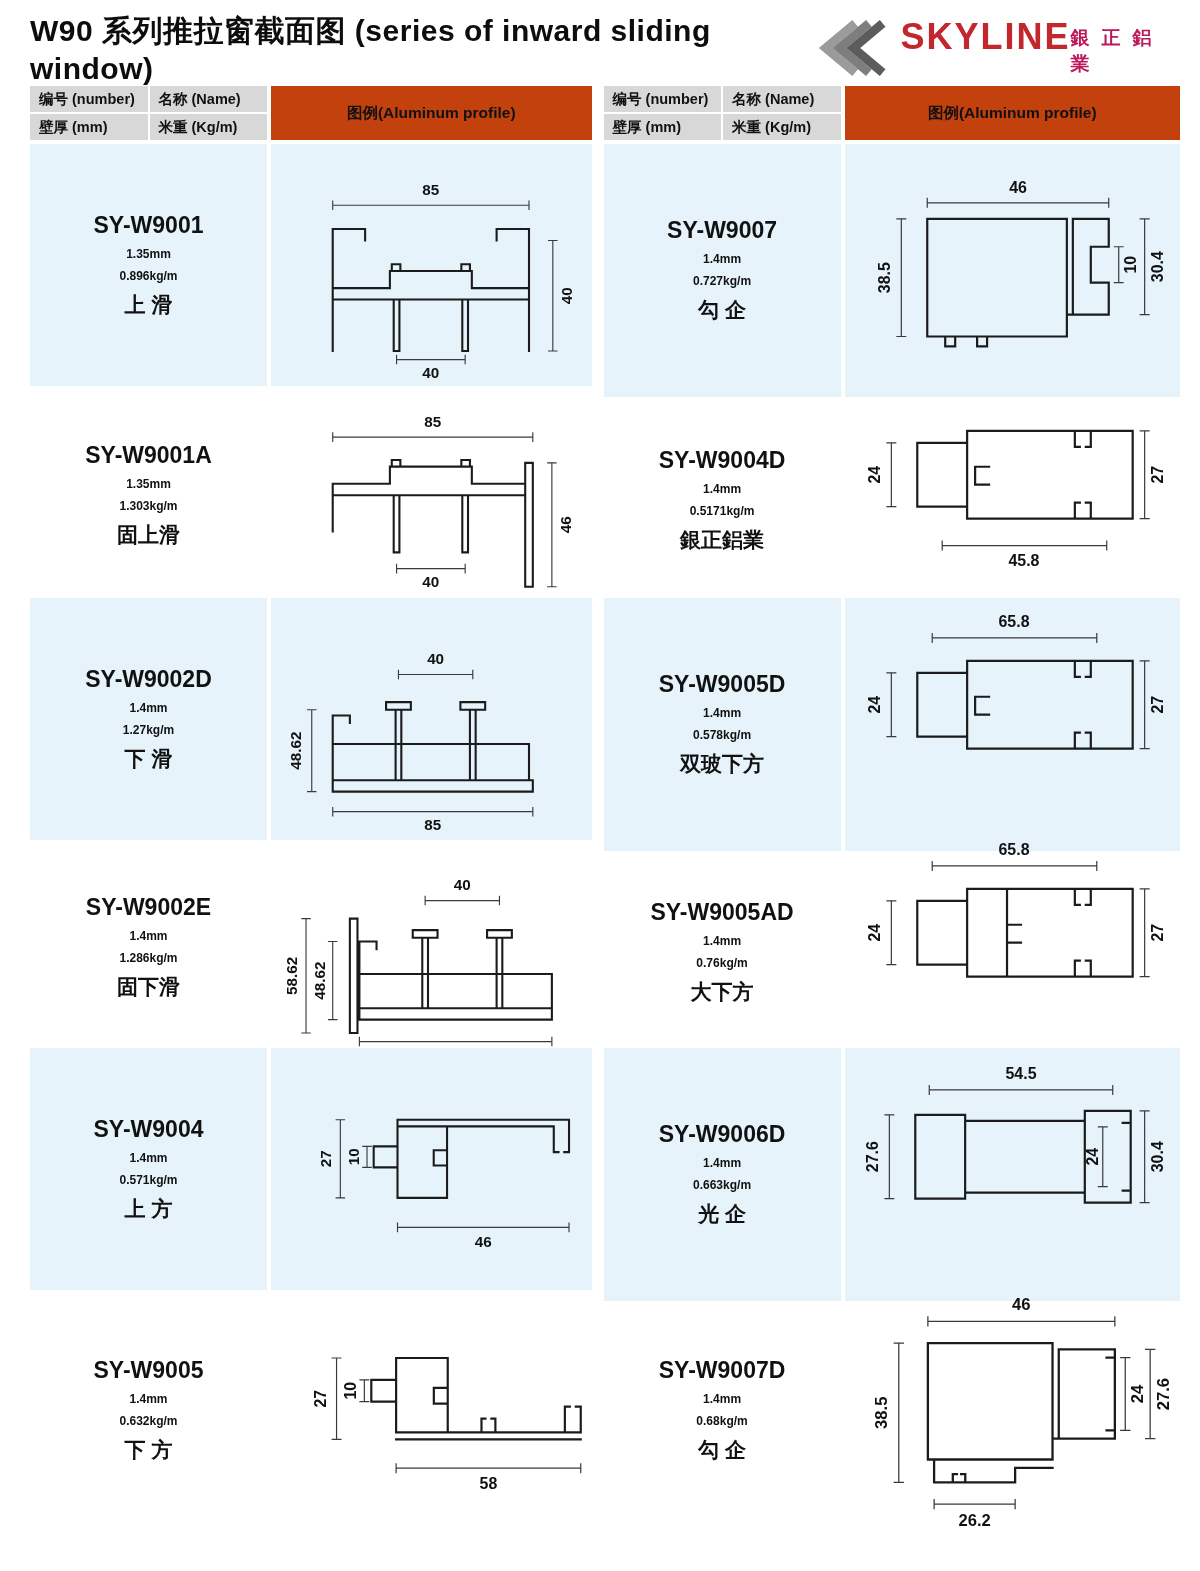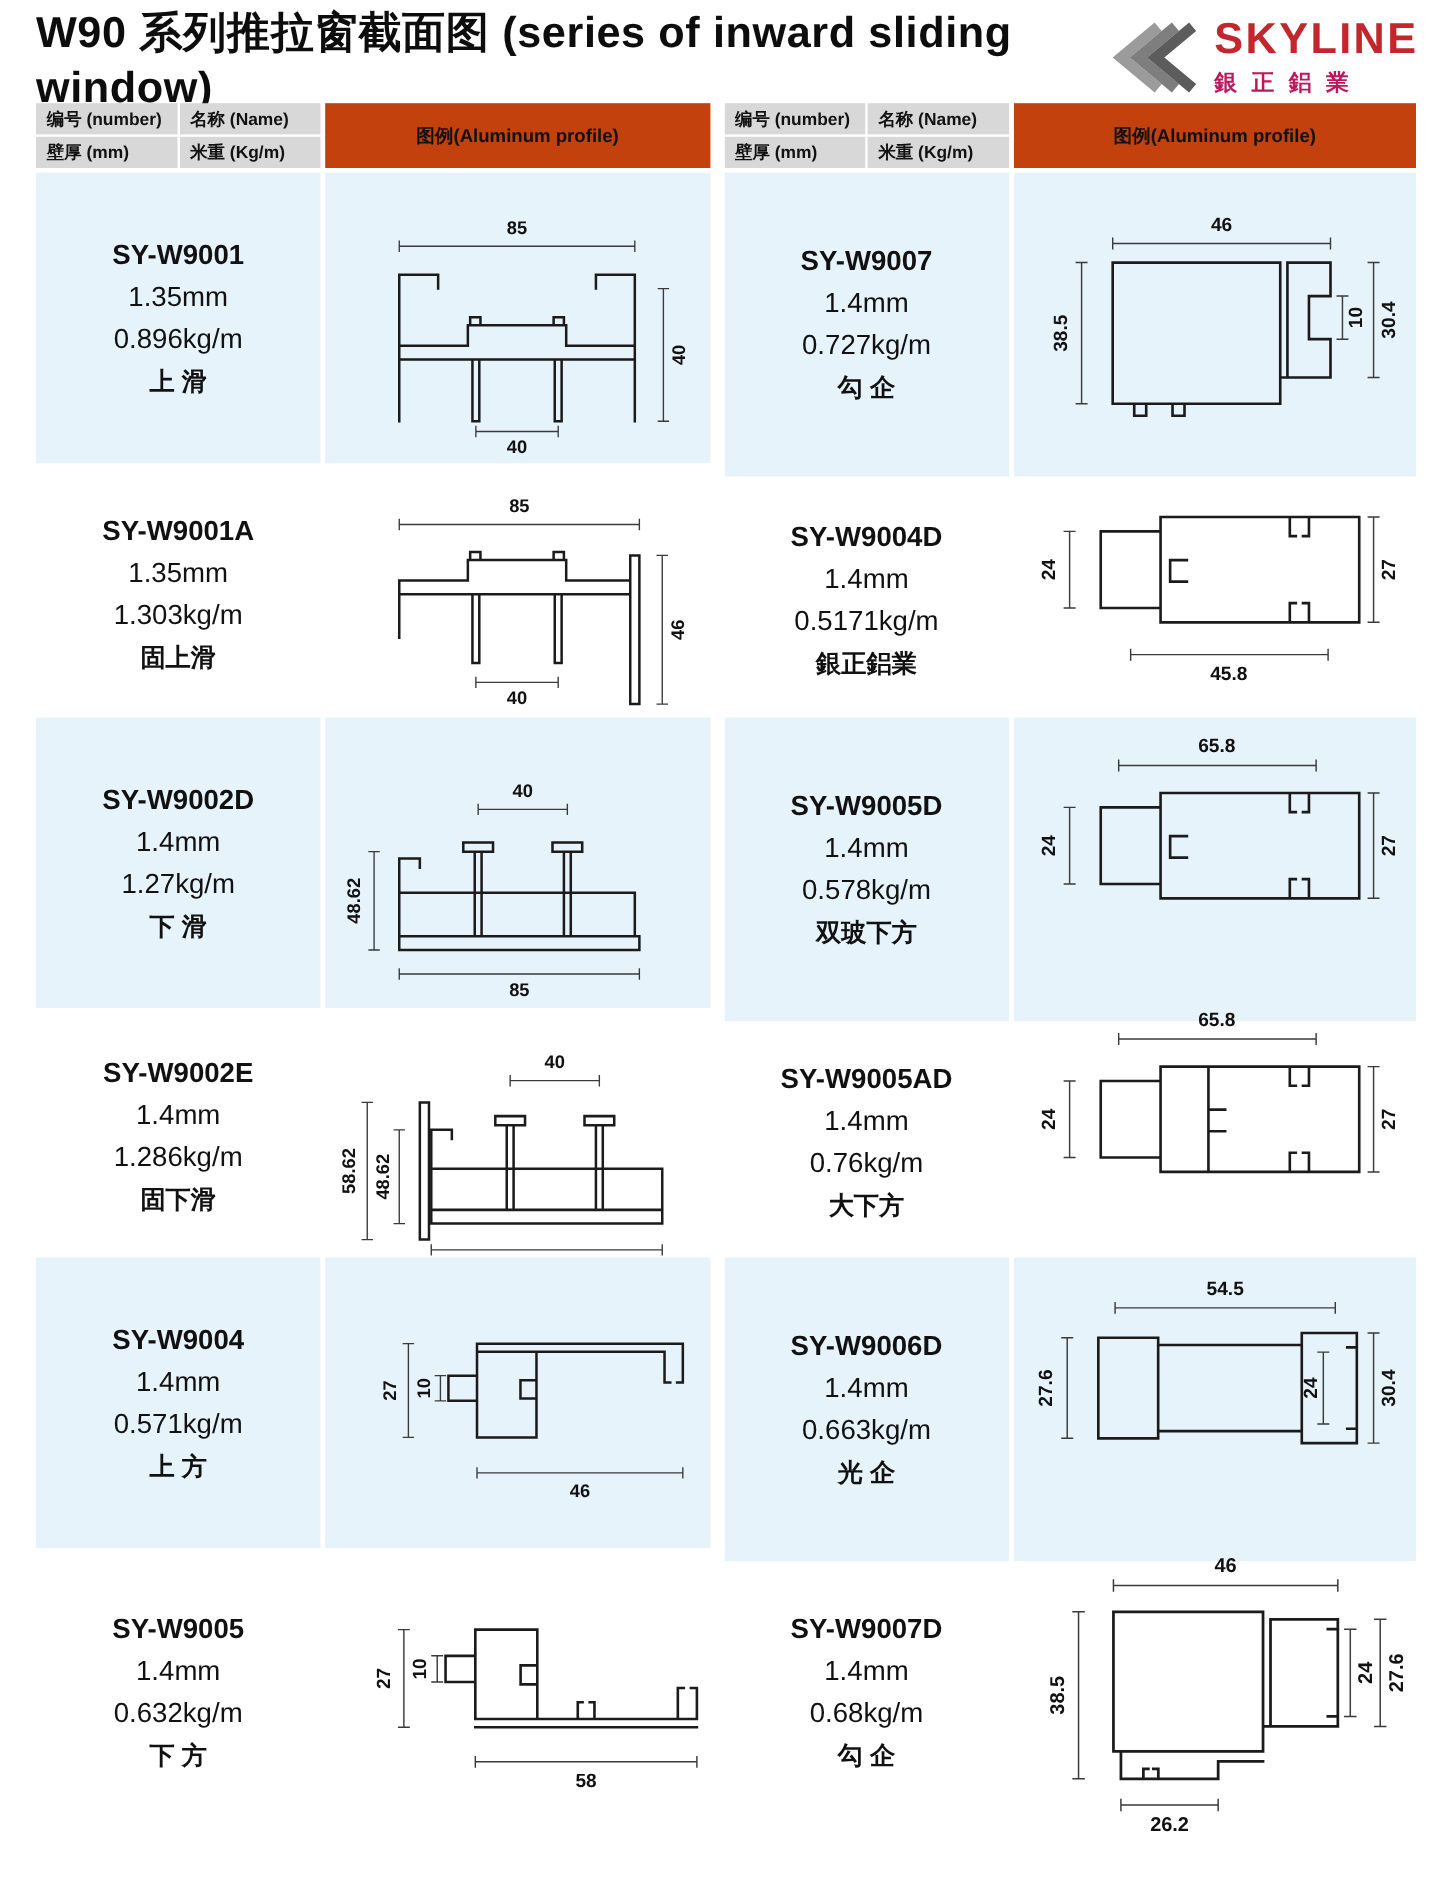--- a/index.html
+++ b/index.html
@@ -2,43 +2,43 @@
 <html><head>
 <meta charset="utf-8">
 <style>
   html,body { margin:0; padding:0; background:#ffffff; }
   body {
     width:1200px; height:1571px; position:relative; overflow:hidden;
     font-family:"Liberation Sans", sans-serif; color:#111;
   }
   .topbar { display:flex; justify-content:space-between; align-items:center;
     padding:14px 18px 4px 30px; height:86px; box-sizing:border-box; }
-  .page-title { font-size:36px; font-weight:bold; color:#0d0d0d; letter-spacing:0.5px; }
+  .page-title { font-size:30px; font-weight:bold; color:#0d0d0d; letter-spacing:0.5px; }
   .logo { display:flex; align-items:center; gap:12px; }
-  .logo-text { display:flex; flex-direction:column; align-items:flex-start;text-align:right; }
+  .logo-text { display:flex; flex-direction:row; align-items:flex-start; }
   .brand { font-size:36px; font-weight:bold; color:#c1272d; letter-spacing:2px; line-height:1; }
   .brand-sub { font-size:19px; color:#be185d; letter-spacing:12px; margin-top:6px; font-weight:bold; }
 
   .tables { display:flex; gap:12px; padding:0 20px 0 30px; }
   .ptable { width:565px; }
   .ptable.right { width:580px; }
 
   .thead { display:grid; grid-template-columns:237px 1fr; gap:4px; height:54px; margin-bottom:4px; }
   .hleft { display:grid; grid-template-columns:1fr 1fr; grid-template-rows:1fr 1fr; gap:2px; }
   .hleft > div { background:#d8d8d8; display:flex; align-items:center; padding-left:9px;
     font-size:14.5px; font-weight:bold; white-space:nowrap; }
   .hright { background:#c2410c; display:flex; align-items:center; justify-content:center;
     font-size:15.5px; font-weight:bold; }
 
   .row { display:grid; grid-template-columns:237px 1fr; gap:4px; margin-bottom:4px; height:var(--h,222px); }
   .row .info { display:flex; flex-direction:column; justify-content:center; align-items:center; }
   .row .draw { display:flex; align-items:center; justify-content:center; }
   .row.blue .info, .row.blue .draw { background:#e6f3fb; }
   .code { font-size:23px; font-weight:bold; margin-bottom:8px; }
-  .val  { font-size:23px; font-weight:normal; margin-bottom:8px; }
+  .val  { font-size:12px; font-weight:bold; margin-bottom:8px; }
   .cname{ font-size:21px; font-weight:bold; }
 
   svg.profile { width:96%; height:96%; }
   .p { fill:none; stroke:#1b1b1b; stroke-width:2.2; stroke-linejoin:miter; stroke-linecap:square; }
   .d { fill:none; stroke:#3a3a3a; stroke-width:1.2; }
   .t { font-family:"Liberation Sans",sans-serif; font-size:16px; font-weight:bold; fill:#111; }
 </style>
 </head>
 <body>
 

